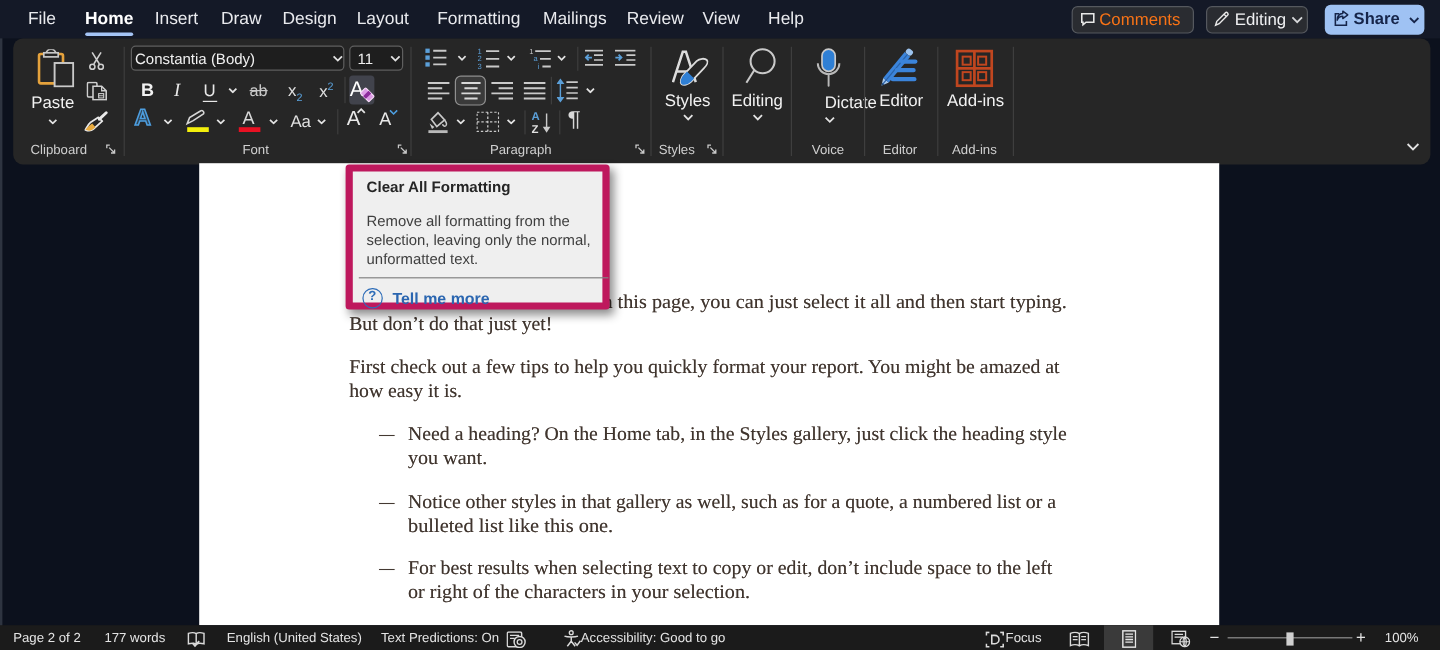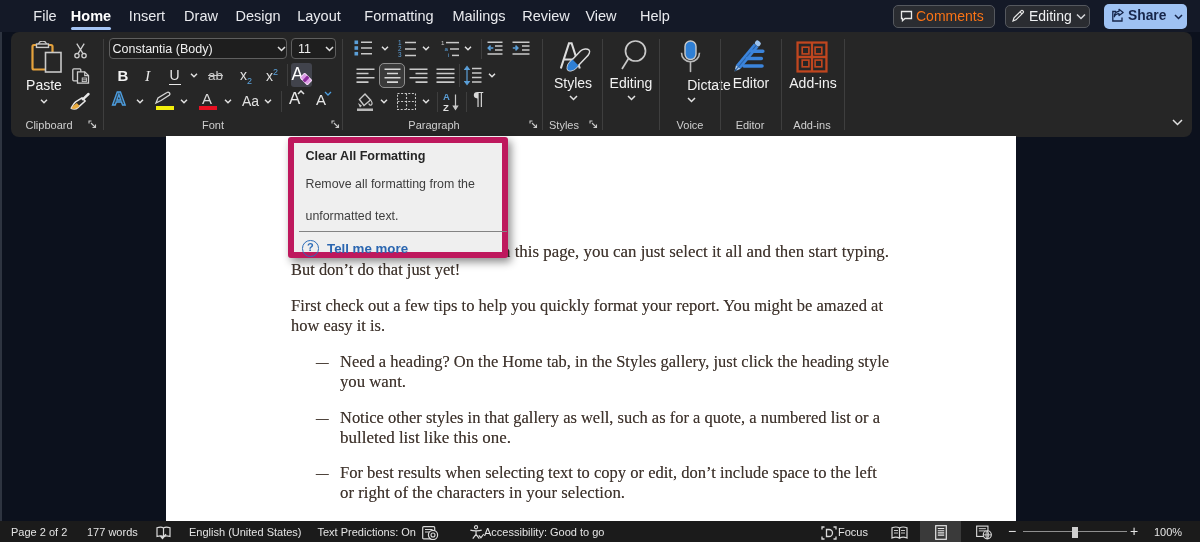--- a/index.html
+++ b/index.html
@@ -33,21 +33,21 @@
   
   #status { position:absolute; left:0; top:520.5px; width:1200px; height:21.5px; background:#1b1b1b; }
   .st { position:absolute; top:525.5px; font-size:11px; color:#e4e4e4; white-space:nowrap; }
 </style>
 </head>
 <body>
 <div id="app">
   <div class="abs" style="left:0; top:0; width:1.5px; height:542px; background:#2e3440;"></div>
 
   <div id="titlebar"></div>
-  <span class="tab" style="left:45px;text-align:right;">File</span>
+  <span class="tab" style="left:35px;text-align:right;">File</span>
   <span class="tab sel" style="left:91px;">Home</span>
   <span class="tab" style="left:147px;">Insert</span>
   <span class="tab" style="left:201px;">Draw</span>
   <span class="tab" style="left:258px;">Design</span>
   <span class="tab" style="left:319px;">Layout</span>
   <span class="tab" style="left:399px;">Formatting</span>
   <span class="tab" style="left:479px;">Mailings</span>
   <span class="tab" style="left:546px;">Review</span>
   <span class="tab" style="left:601px;">View</span>
   <span class="tab" style="left:655px;">Help</span>
@@ -345,20 +345,21 @@
   <div class="dl" style="left:316px; top:408.8px; transform:scaleX(1.55);">–</div>
   <div class="dl" id="t7" style="transform:scaleX(1.0172); left:340px; top:408.8px;">Notice other styles in that gallery as well, such as for a quote, a numbered list or a</div>
   <div class="dl" id="t8" style="transform:scaleX(1.0478); left:340px; top:429px;">bulleted list like this one.</div>
   <div class="dl" style="left:316px; top:464px; transform:scaleX(1.55);">–</div>
   <div class="dl" id="t9" style="transform:scaleX(1.0215); left:340px; top:464px;">For best results when selecting text to copy or edit, don’t include space to the left</div>
   <div class="dl" id="t10" style="transform:scaleX(1.036); left:340px; top:483.8px;">or right of the characters in your selection.</div>
 
   <div id="tip">
     <h3>Clear All Formatting</h3>
     <div class="b" style="top:34.5px;">Remove all formatting from the</div>
+    <div class="b" style="top:50.5px;">selection, leaving only the normal,</div>
     <div class="b" style="top:66.5px;">unformatted text.</div>
     <hr>
     <div id="qc">?</div>
     <div id="tellme">Tell me more</div>
   </div>
 
   <div id="status"></div>
   <span class="st" style="left:11px;">Page 2 of 2</span>
   <span class="st" style="left:87px;">177 words</span>
   <span class="st" style="left:189px;">English (United States)</span>

